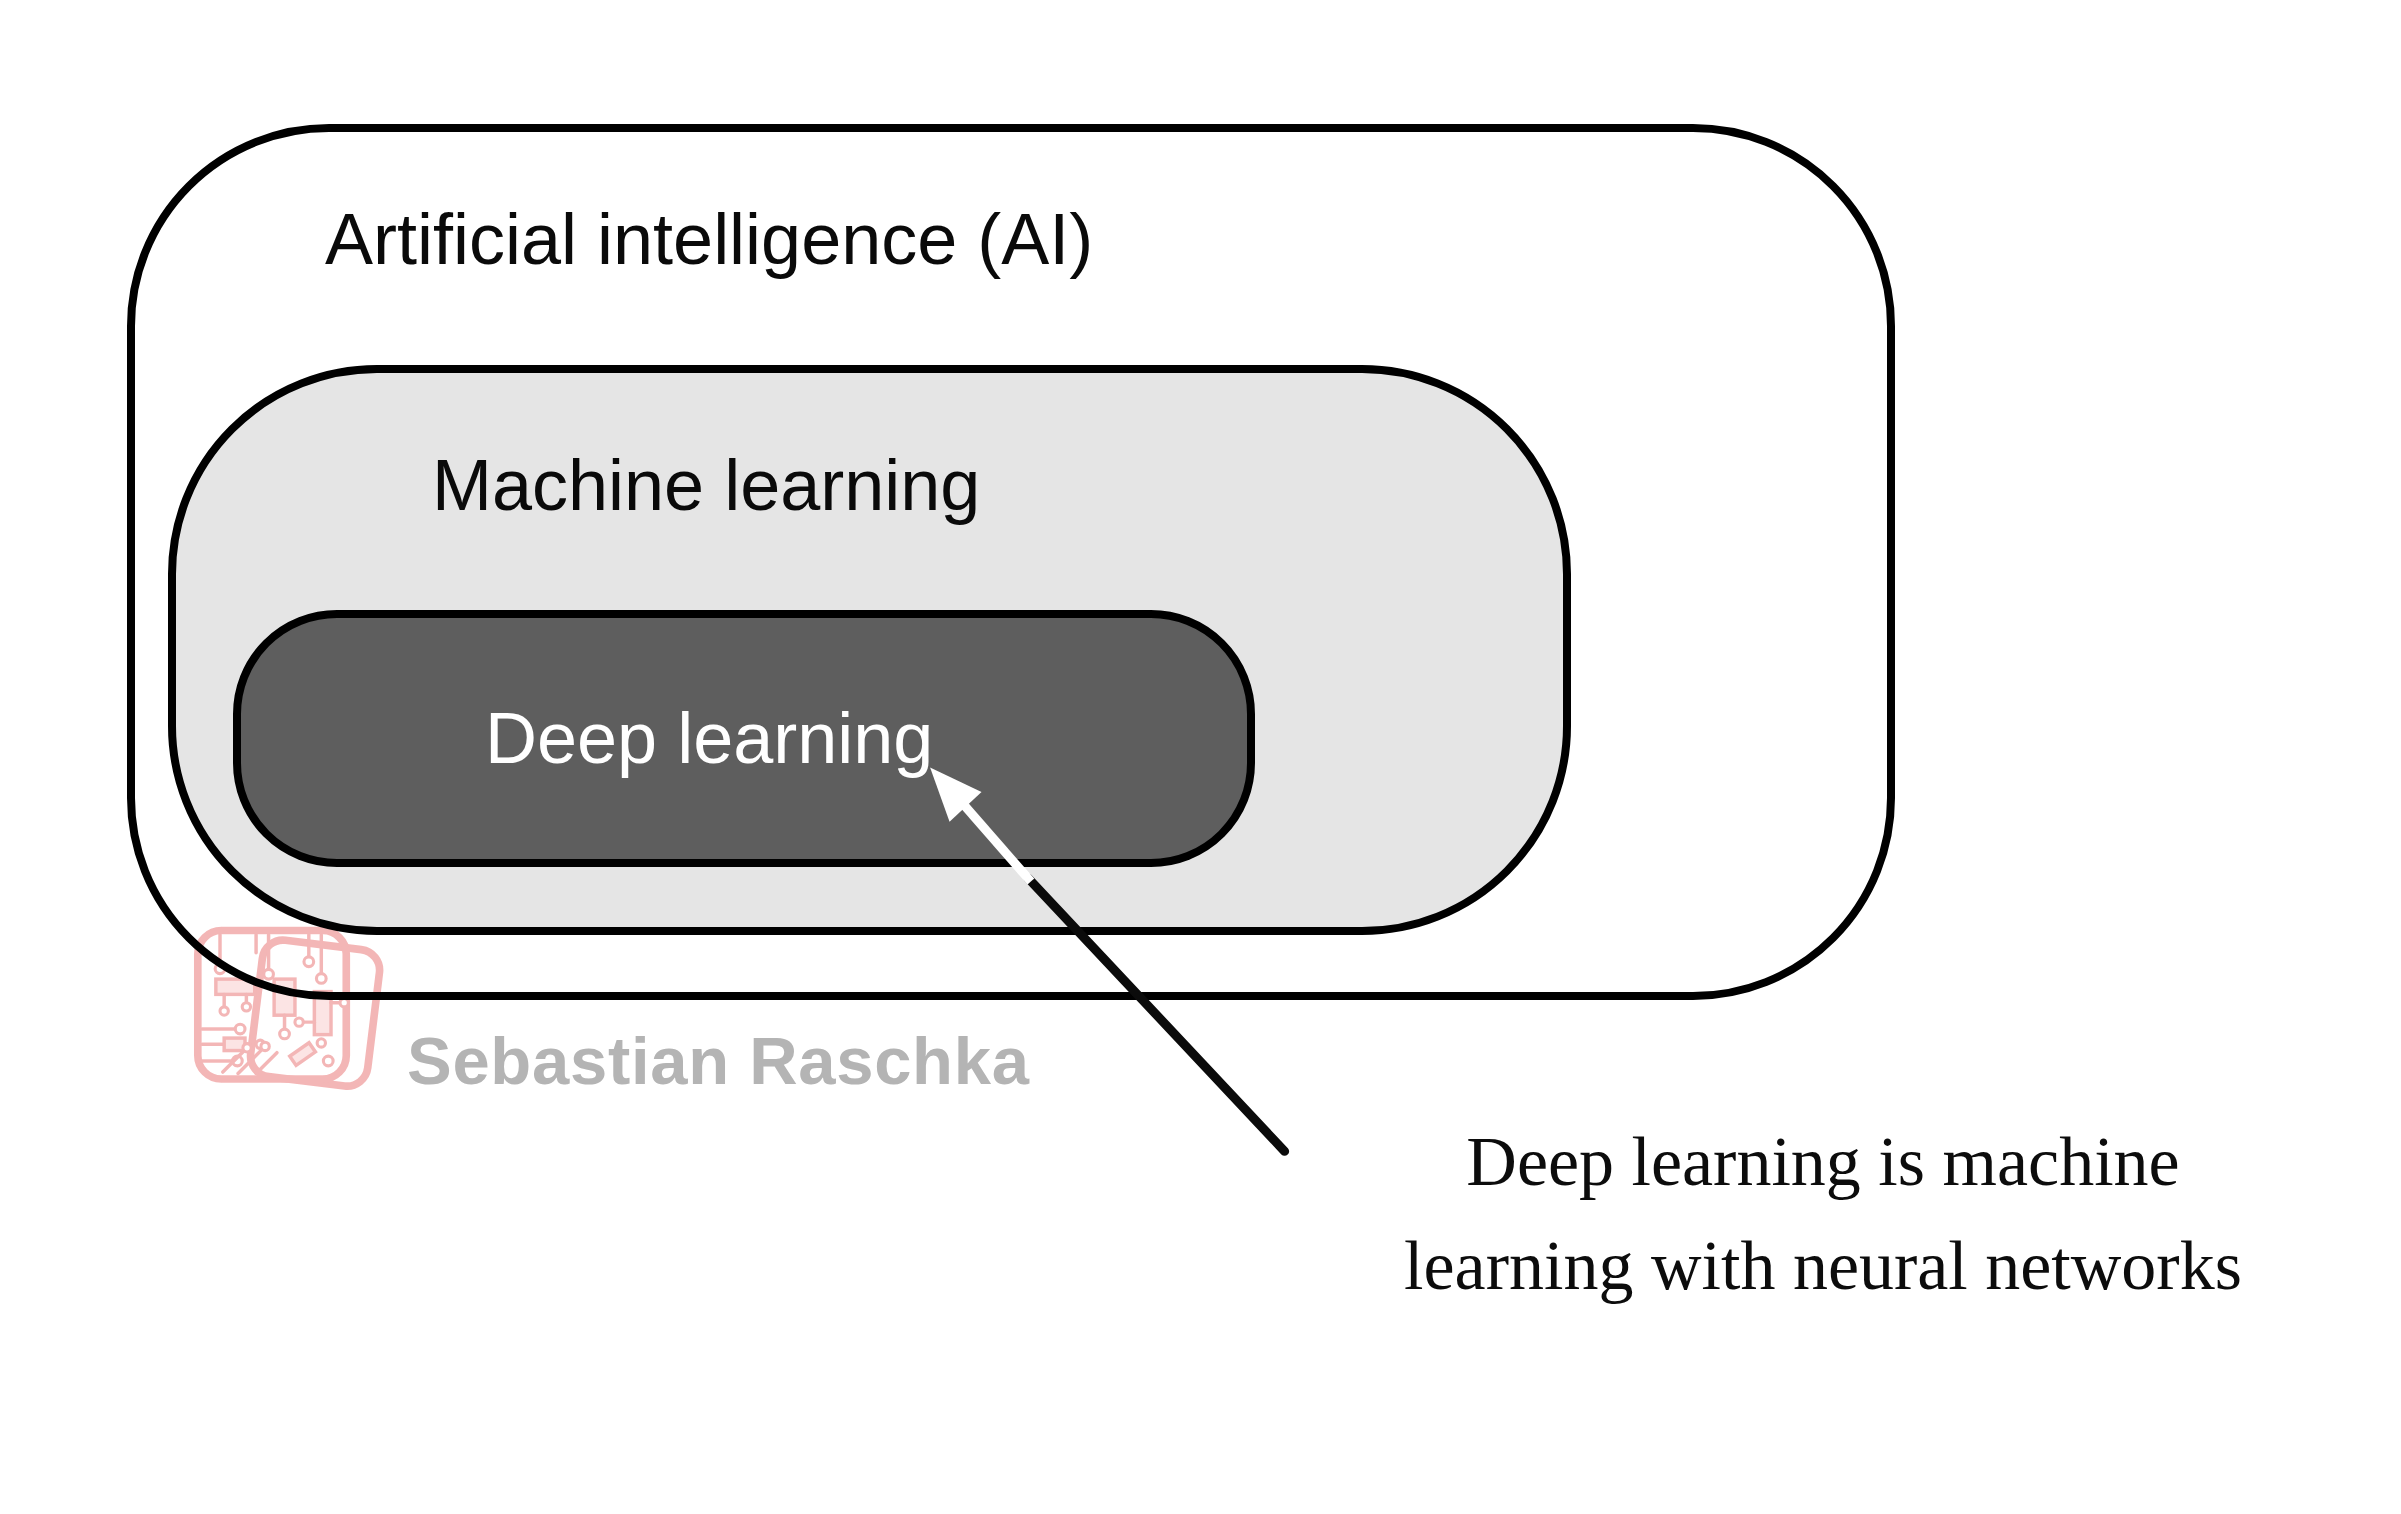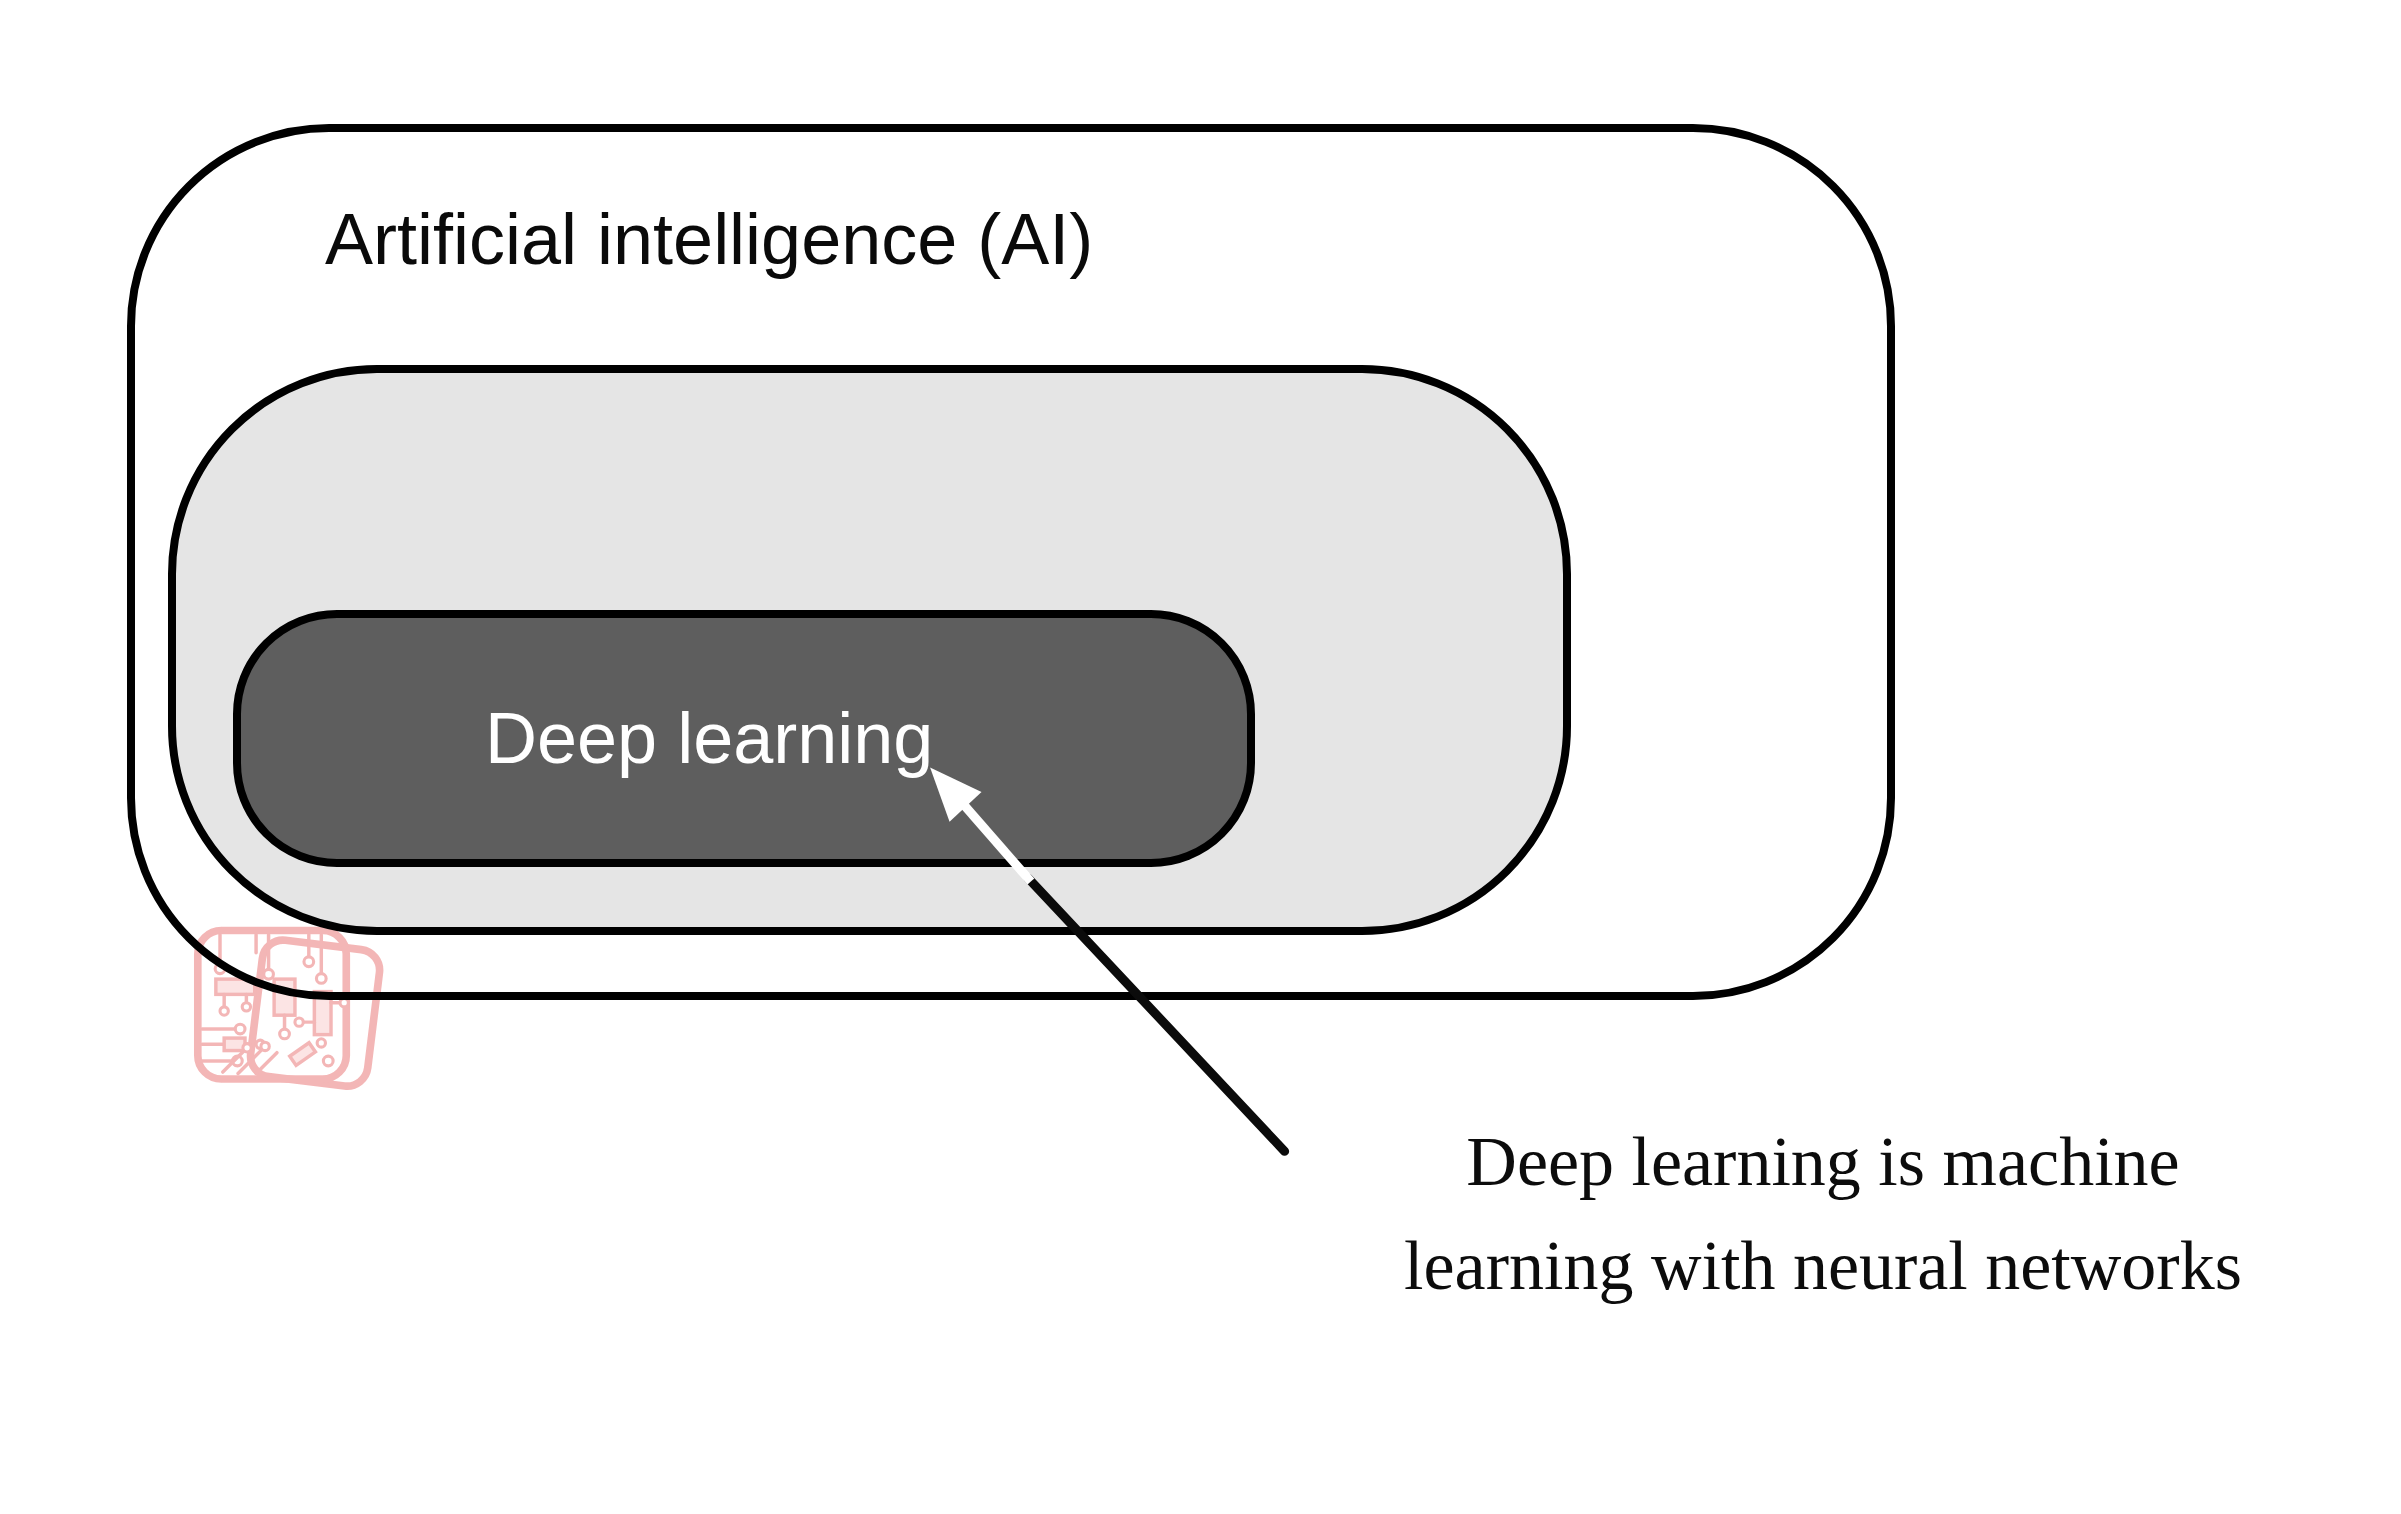--- a/index.html
+++ b/index.html
@@ -44,20 +44,21 @@
 </head>
 <body>
 
 <div id="stage" style="transform: scale(1);">
 
   <div class="box box-ai"></div>
   <div class="box box-ml"></div>
   <div class="box box-dl"></div>
 
   <div class="set-label label-ai">Artificial intelligence (AI)</div>
+  <div class="set-label label-ml">Machine learning</div>
   <div class="set-label label-dl">Deep learning</div>
 
   <svg class="logo" viewBox="0 0 276 258" aria-hidden="true">
 
     <rect class="frame" x="92" y="28" width="170" height="198" rx="30" transform="rotate(7 177 127)"></rect>
 
     <rect class="frame" x="8" y="8" width="214" height="214" rx="34"></rect>
 
     <line class="trace" x1="40" y1="14" x2="40" y2="56"></line>
       <circle class="pad" cx="40" cy="63" r="7"></circle>
@@ -98,20 +99,21 @@
       <circle class="pad" cx="79" cy="177" r="6"></circle>
     <line class="trace" x1="66" y1="214" x2="100" y2="180"></line>
       <circle class="pad" cx="105" cy="175" r="6"></circle>
     <line class="trace" x1="92" y1="214" x2="122" y2="184"></line>
 
     <rect class="comp" x="142" y="178" width="34" height="16" transform="rotate(-35 159 186)"></rect>
     <circle class="pad" cx="186" cy="170" r="6"></circle>
     <circle class="pad" cx="196" cy="196" r="7"></circle>
   </svg>
 
+  <div class="watermark-name">Sebastian Raschka</div>
 
   <svg class="arrow-svg" viewBox="0 0 3454 2179">
     <line class="shaft-black" x1="1479" y1="1263" x2="1848" y2="1656"></line>
     <line class="shaft-white" x1="1373" y1="1142" x2="1483" y2="1268"></line>
     <polygon class="head" points="1338,1104 1366,1182 1412,1139"></polygon>
   </svg>
 
   <div class="annotation">
     <div class="annotation-line">Deep learning is machine</div>
     <div class="annotation-line">learning with neural networks</div>

